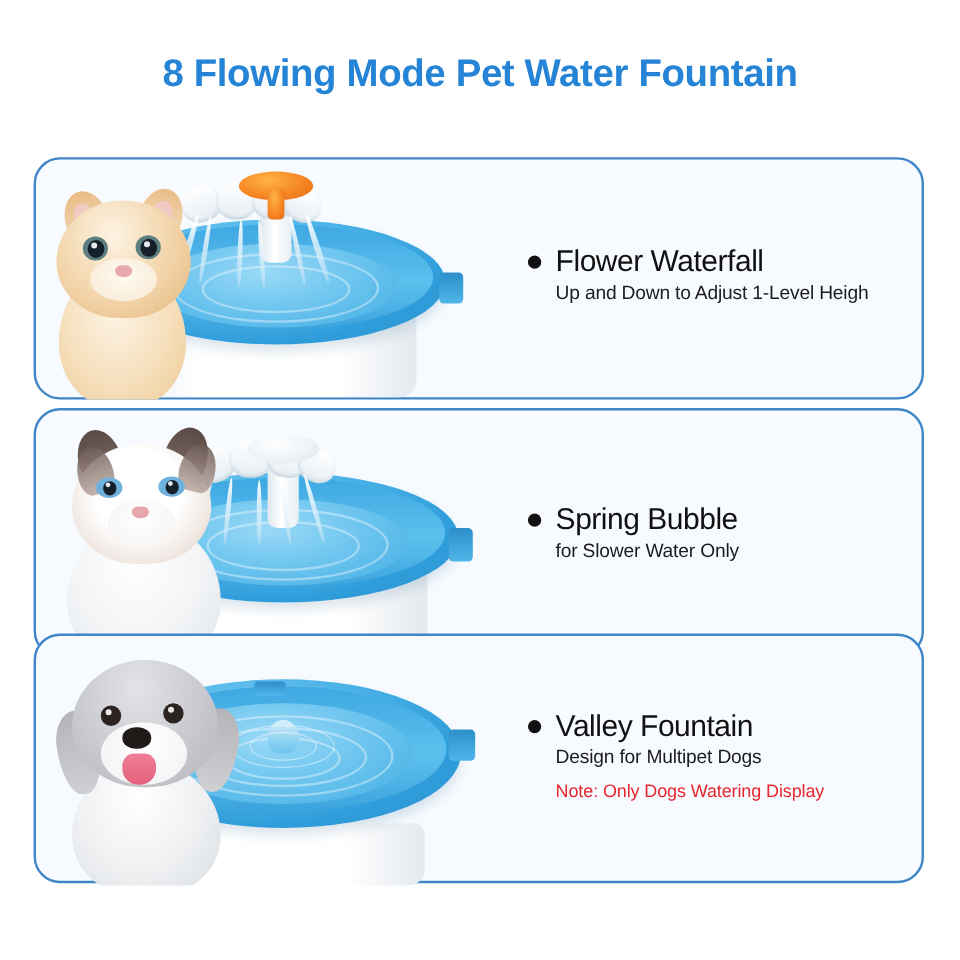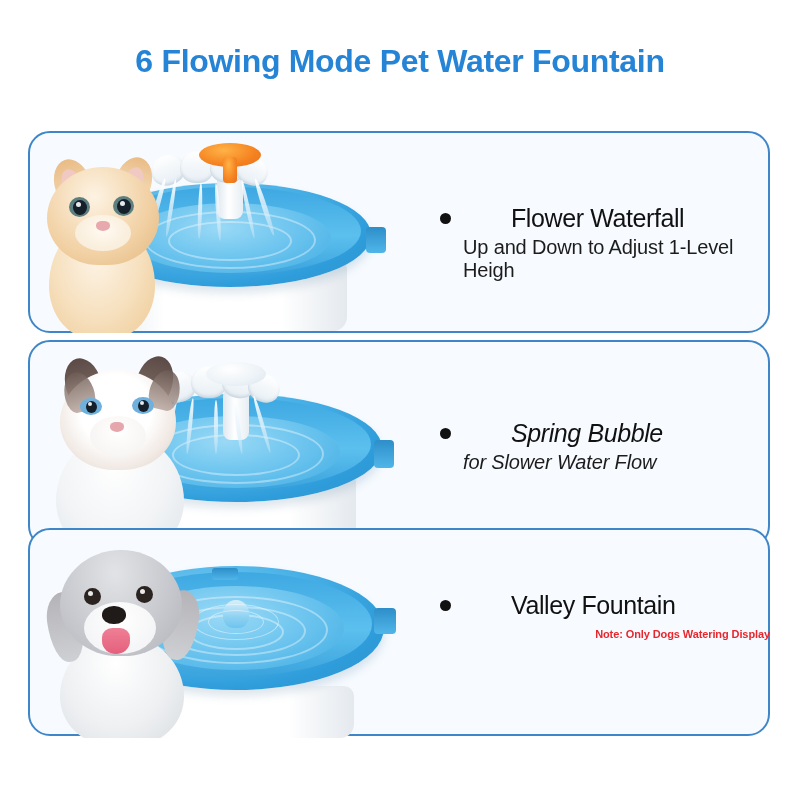--- a/index.html
+++ b/index.html
@@ -30,29 +30,29 @@
   }
   #panel-0{top:131px;height:202px;}
   #panel-1{top:340px;height:208px;}
   #panel-2{top:528px;height:208px;}
 
   .panel-inner{position:absolute;inset:0;overflow:visible;}
 
   
   .textblock{position:absolute;left:410px;top:0;width:330px;height:100%;}
   .t-center{position:absolute;left:0;width:100%;}
-  .heading-row{display:flex;align-items:center;gap:48px;}
+  .heading-row{display:flex;align-items:center;}
   .bullet{
     width:11px;height:11px;border-radius:50%;background:#111;
     margin-right:12px;flex:none;
   }
   .heading{font-size:25px;color:#111;letter-spacing:-0.4px;line-height:1.05;}
-  .sub{font-size:20px;color:#1c1c1c;margin-top:5px;margin-left:23px;letter-spacing:-0.15px;}
-  .note{color:#e8262d;font-size:11px;font-weight:700;line-height:1.35;
-        margin-top:9px;margin-left:23px;letter-spacing:-0.1px;text-align:right;}
+  .sub{font-size:16px;color:#1c1c1c;margin-top:5px;margin-left:23px;letter-spacing:-0.15px;}
+  .note{color:#e8262d;font-size:15px;font-weight:400;line-height:1.35;
+        margin-top:9px;margin-left:23px;letter-spacing:-0.1px;}
 
   
   .pet{position:absolute;overflow:hidden;}
 
   
   .pet .body{position:absolute;border-radius:48% 48% 42% 42%/55% 55% 45% 45%;}
   .pet .head{position:absolute;border-radius:50% 50% 46% 46%/52% 52% 48% 48%;}
   .pet .ear{position:absolute;border-radius:50% 50% 12% 12%/64% 64% 36% 36%;}
   .pet .eye{position:absolute;border-radius:50%;}
   .pet .pupil{position:absolute;border-radius:50%;background:#15202b;}
@@ -122,21 +122,21 @@
     position:absolute;left:50%;transform:translateX(-50%);
     border-radius:50%;border:1.5px solid rgba(255,255,255,.45);
   }
 </style>
 </head>
 <body>
 
 <div class="page">
 
   <div class="header">
-    <div class="title">6 Flowing Mode Pet Water Fountain</div>
+    <div class="title">8 Flowing Mode Pet Water Fountain</div>
   </div>
 
   <div class="panel" id="panel-0">
     <div class="panel-inner">
 
       <div class="fountain" style="left:0px;top:-2px;width:400px;height:200px;">
         <div class="f-base" style="bottom:0px;width:234px;height:72px;"></div>
         <div class="f-bowl-outer" style="top:52px;width:282px;height:104px;"></div>
         <div class="f-bowl-rim" style="top:56px;width:262px;height:88px;"></div>
         <div class="f-water" style="top:72px;width:202px;height:70px;"></div>
@@ -244,26 +244,26 @@
         <div class="eye" style="left:38px;top:48px;width:22px;height:17px;background:#6fb0dd;"></div>
         <div class="eye" style="left:90px;top:47px;width:22px;height:17px;background:#6fb0dd;"></div>
         <div class="pupil" style="left:44px;top:51px;width:11px;height:12px;"></div>
         <div class="pupil" style="left:96px;top:50px;width:11px;height:12px;"></div>
         <div class="glint" style="left:46px;top:52px;width:4px;height:4px;"></div>
         <div class="glint" style="left:98px;top:51px;width:4px;height:4px;"></div>
         <div class="nose" style="left:68px;top:72px;width:14px;height:10px;background:#e5a7ab;"></div>
       </div>
 
       <div class="textblock">
-        <div class="t-center" style="top:78px;font-style:italic;">
+        <div class="t-center" style="top:78px;">
           <div class="heading-row">
             <span class="bullet"></span>
             <span class="heading">Spring Bubble</span>
           </div>
-          <div class="sub">for Slower Water Flow</div>
+          <div class="sub">for Slower Water Only</div>
         </div>
       </div>
 
     </div>
   </div>
 
   <div class="panel" id="panel-2">
     <div class="panel-inner">
 
       <div class="fountain" style="left:6px;top:14px;width:400px;height:194px;">
@@ -302,20 +302,21 @@
         <div class="tongue" style="left:58px;top:88px;width:28px;height:26px;
              background:linear-gradient(180deg,#ef7f96,#e4607c);"></div>
       </div>
 
       <div class="textblock">
         <div class="t-center" style="top:62px;">
           <div class="heading-row">
             <span class="bullet"></span>
             <span class="heading">Valley Fountain</span>
           </div>
+          <div class="sub">Design for Multipet Dogs</div>
           <div class="note">
             <div>Note: Only Dogs Watering Display</div>
           </div>
         </div>
       </div>
 
     </div>
   </div>
 
 </div>

